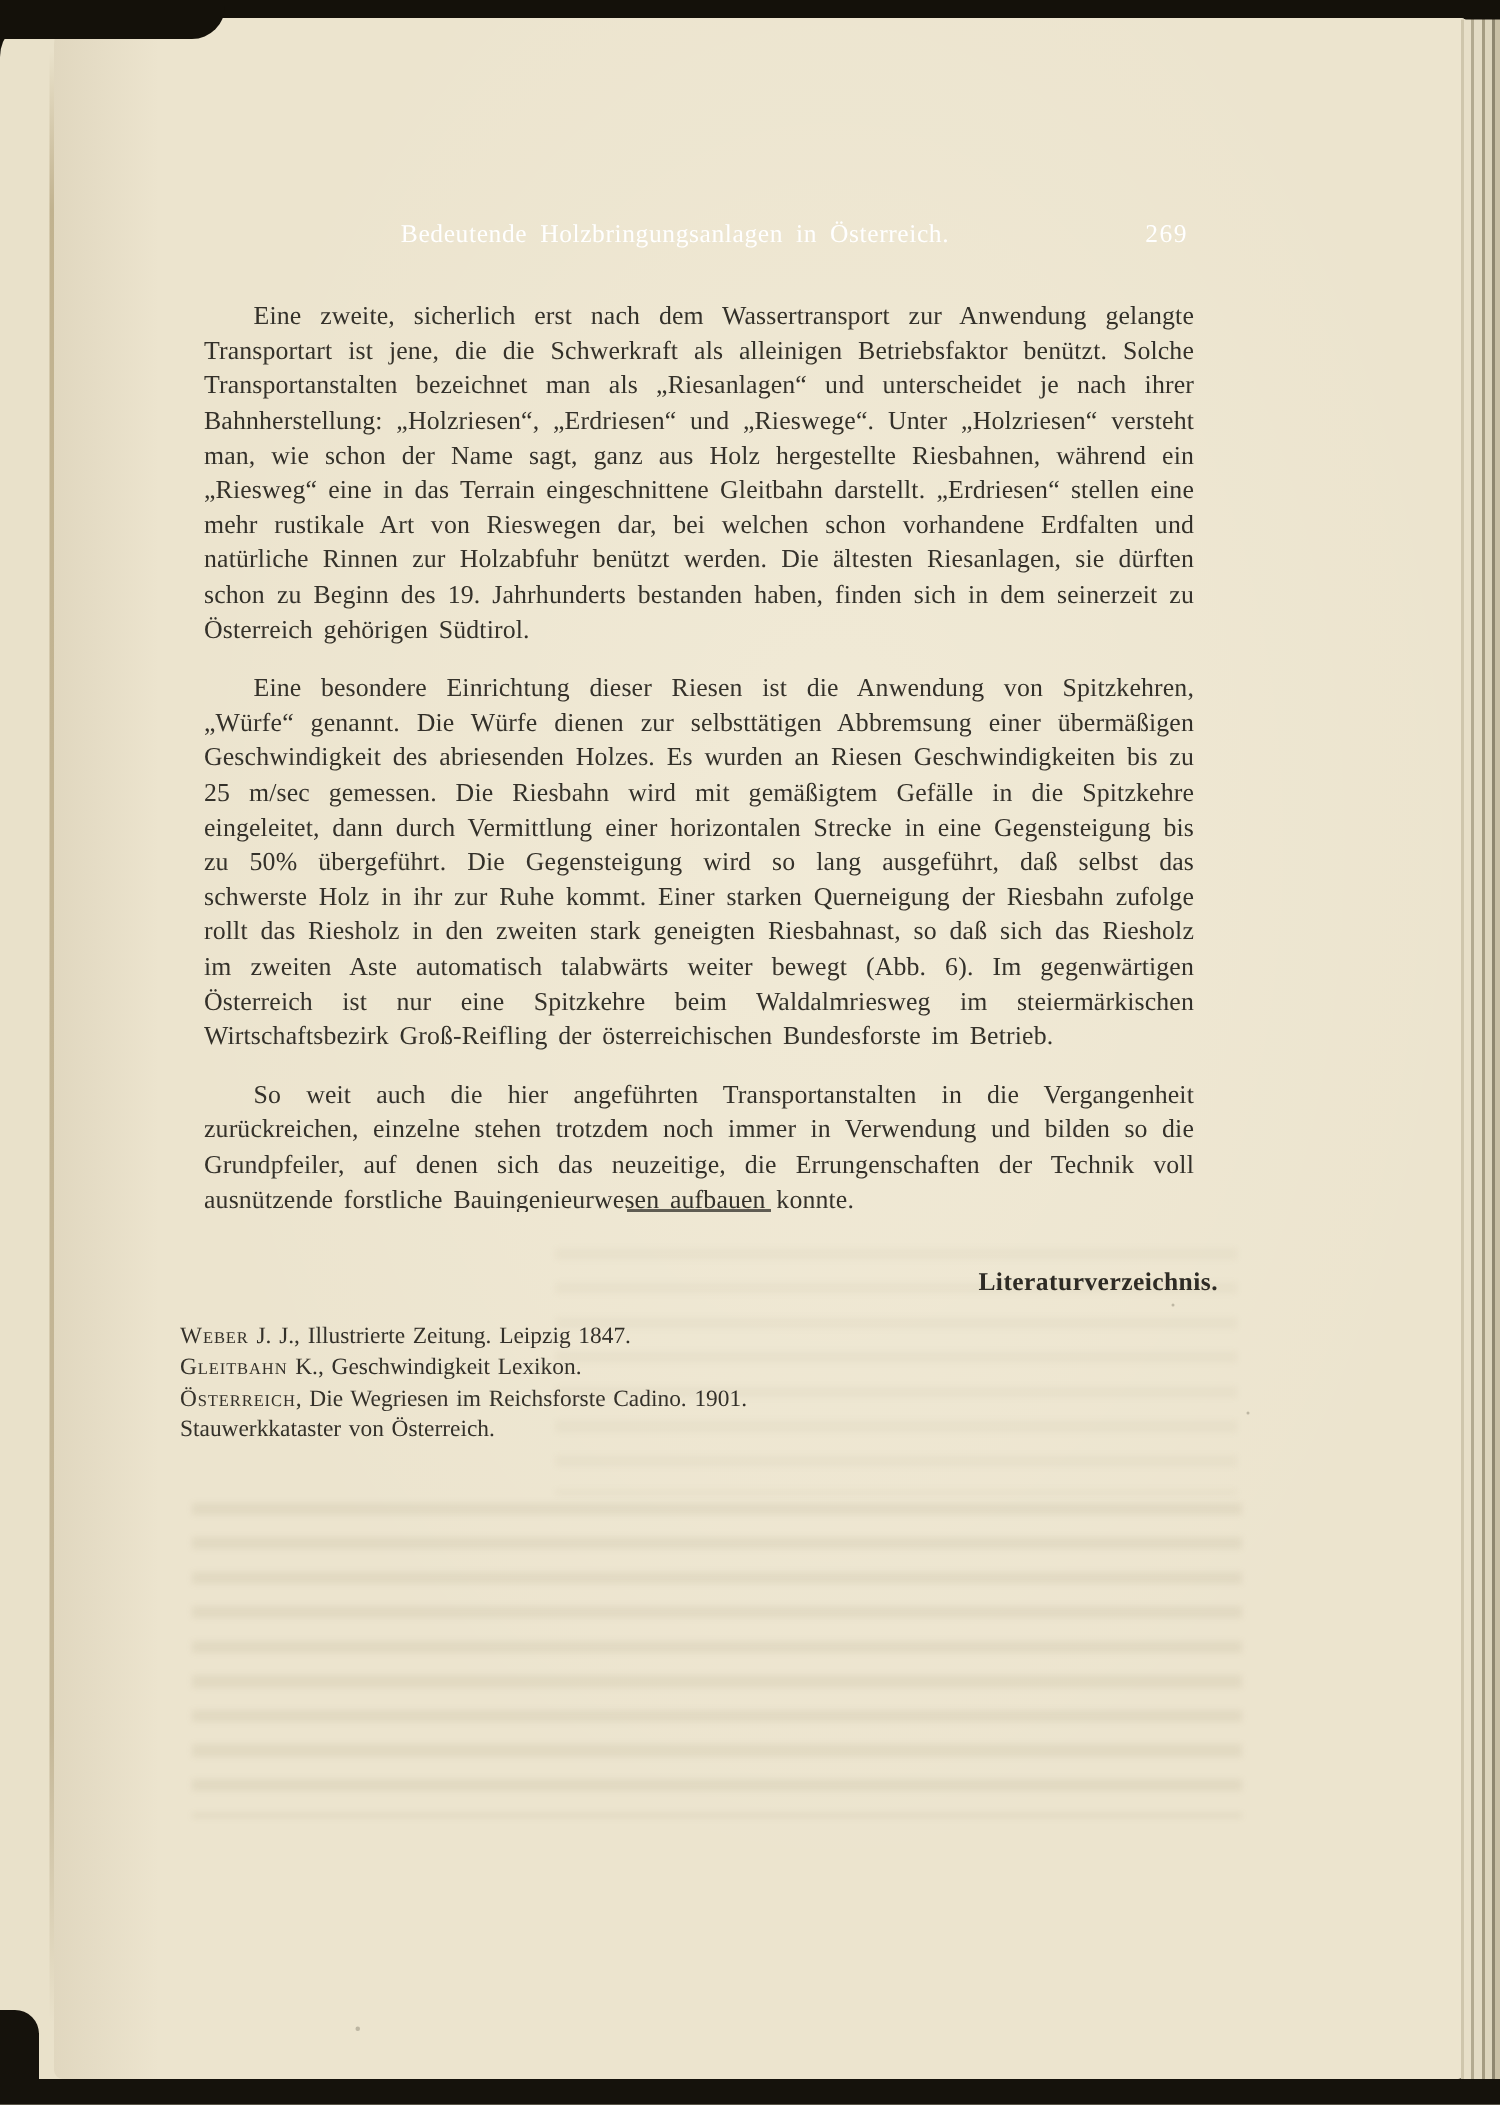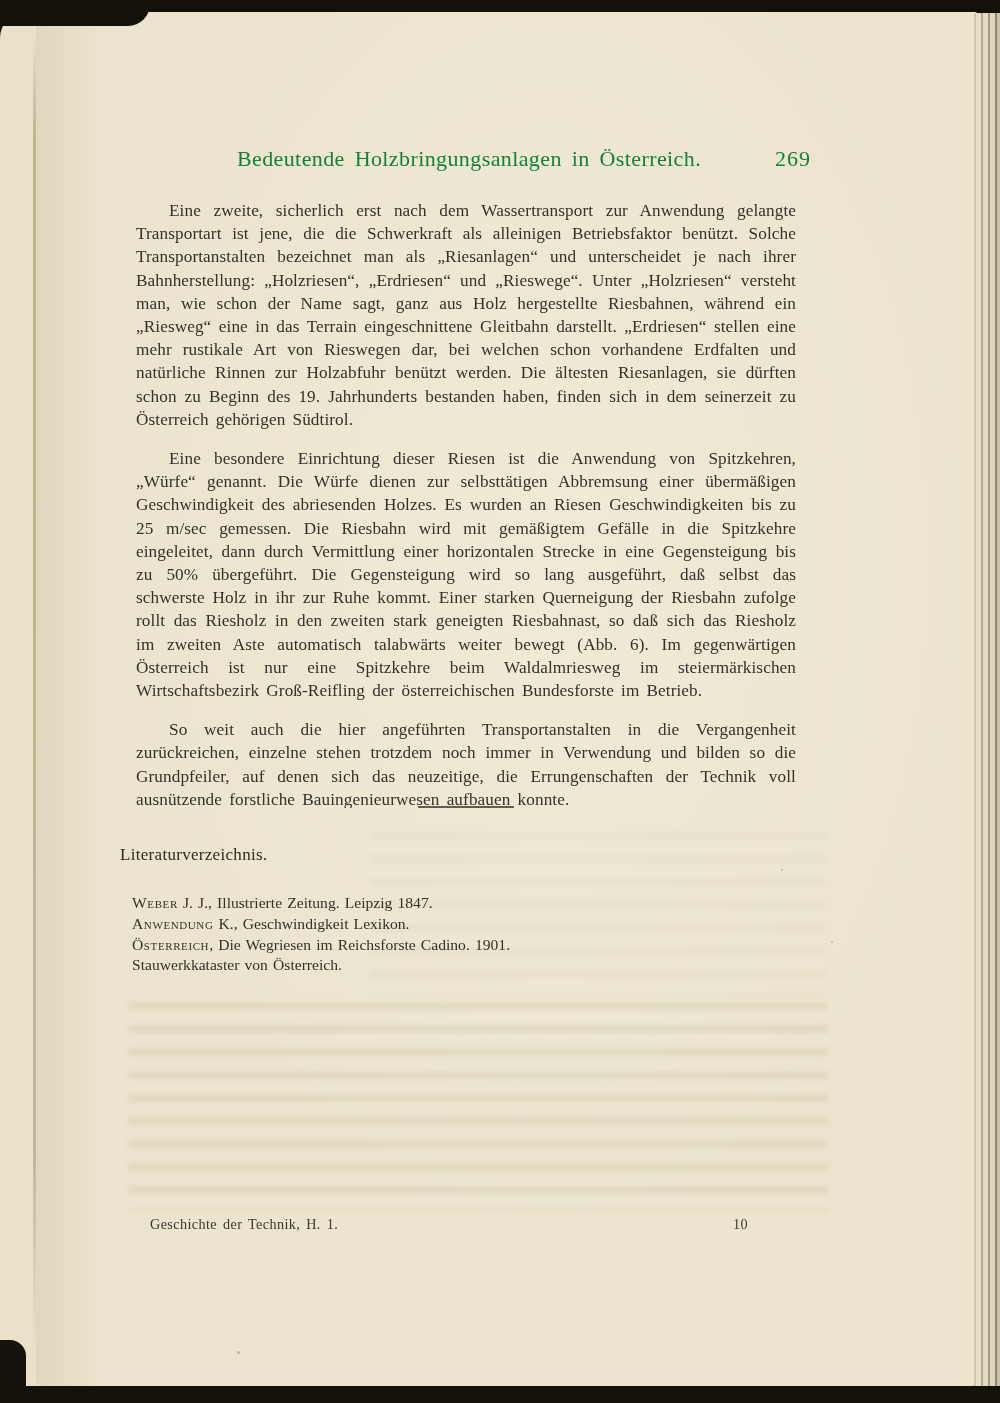--- a/index.html
+++ b/index.html
@@ -49,44 +49,44 @@
       rgba(0,0,0,0) 8px, rgba(0,0,0,0) 23px);
     filter:blur(2.3px);
   }
   .ghost-a{top:1002px;left:128px;width:700px;height:210px;opacity:.6;}
   .ghost-b{top:832px;left:370px;width:455px;height:165px;opacity:.3;}
 
   .speck{position:absolute;border-radius:50%;background:#8d8875;opacity:.5;}
 
   
   .header-row{
-    position:absolute;top:146px;left:123px;width:692px;height:22px;
-    font-size:22px;color:#15803d;letter-spacing:.4px;word-spacing:4px;
+    position:absolute;top:146px;left:104px;width:692px;height:22px;
+    font-size:17px;color:#ffffff;letter-spacing:.4px;word-spacing:4px;
   }
   .header-title{position:absolute;left:0;right:0;text-align:center;}
   .header-pagenum{position:absolute;right:4px;top:0;letter-spacing:1px;}
 
   .body-text{
     position:absolute;top:183px;left:120px;width:692px;height:625px;overflow:hidden;
     font-size:17.2px;line-height:23.2px;color:#34312a;
     text-align:justify;word-spacing:.16em;letter-spacing:.1px;
   }
   .body-text p{margin:16px;text-indent:33px;}
 
   .divider-rule{position:absolute;top:806px;left:418px;width:96px;height:2px;background:#5f5c52;}
 
   .section-heading{
     position:absolute;top:845px;left:120px;width:692px;
-    text-align:left;font-weight:normal;font-size:17px;color:#2e2b25;letter-spacing:.3px;
+    text-align:right;font-weight:bold;font-size:17px;color:#2e2b25;letter-spacing:.3px;
   }
 
   .biblio{
     position:absolute;top:881px;left:120px;width:694px;
     font-size:15.6px;line-height:20.8px;color:#34312a;
-    list-style:none;margin:12px;padding:0;text-align:justify;word-spacing:.08em;
+    list-style:none;margin:0;padding:0;text-align:justify;word-spacing:.08em;
   }
   .biblio li{margin:0;padding-left:34px;text-indent:-34px;}
   .sc{font-variant:small-caps;letter-spacing:.6px;}
 
   .footer-row{
     position:absolute;top:1216px;left:150px;width:598px;
     display:flex;justify-content:space-between;
     font-size:14.2px;color:#3a3731;letter-spacing:.4px;word-spacing:2px;
   }
 </style>
@@ -120,23 +120,19 @@
     <p>Eine zweite, sicherlich erst nach dem Wassertransport zur Anwendung gelangte Transportart ist jene, die die Schwerkraft als alleinigen Betriebsfaktor benützt. Solche Transportanstalten bezeichnet man als „Riesanlagen“ und unterscheidet je nach ihrer Bahnherstellung: „Holzriesen“, „Erdriesen“ und „Rieswege“. Unter „Holzriesen“ versteht man, wie schon der Name sagt, ganz aus Holz hergestellte Riesbahnen, während ein „Riesweg“ eine in das Terrain eingeschnittene Gleitbahn darstellt. „Erdriesen“ stellen eine mehr rustikale Art von Rieswegen dar, bei welchen schon vorhandene Erdfalten und natürliche Rinnen zur Holzabfuhr benützt werden. Die ältesten Riesanlagen, sie dürften schon zu Beginn des 19. Jahrhunderts bestanden haben, finden sich in dem seinerzeit zu Österreich gehörigen Südtirol.</p>
     <p>Eine besondere Einrichtung dieser Riesen ist die Anwendung von Spitzkehren, „Würfe“ genannt. Die Würfe dienen zur selbsttätigen Abbremsung einer übermäßigen Geschwindigkeit des abriesenden Holzes. Es wurden an Riesen Geschwindigkeiten bis zu 25 m/sec gemessen. Die Riesbahn wird mit gemäßigtem Gefälle in die Spitzkehre eingeleitet, dann durch Vermittlung einer horizontalen Strecke in eine Gegensteigung bis zu 50% übergeführt. Die Gegensteigung wird so lang ausgeführt, daß selbst das schwerste Holz in ihr zur Ruhe kommt. Einer starken Querneigung der Riesbahn zufolge rollt das Riesholz in den zweiten stark geneigten Riesbahnast, so daß sich das Riesholz im zweiten Aste automatisch talabwärts weiter bewegt (Abb. 6). Im gegenwärtigen Österreich ist nur eine Spitzkehre beim Waldalmriesweg im steiermärkischen Wirtschaftsbezirk Groß-Reifling der österreichischen Bundesforste im Betrieb.</p>
     <p>So weit auch die hier angeführten Transportanstalten in die Vergangenheit zurückreichen, einzelne stehen trotzdem noch immer in Verwendung und bilden so die Grundpfeiler, auf denen sich das neuzeitige, die Errungenschaften der Technik voll ausnützende forstliche Bauingenieurwesen aufbauen konnte.</p>
   </div>
 
   <div class="divider-rule"></div>
 
   <div class="section-heading">Literaturverzeichnis.</div>
   <ul class="biblio">
     <li><span class="sc">Weber</span><span> J. J., Illustrierte Zeitung. Leipzig 1847.</span></li>
-    <li><span class="sc">Anwendung</span><span> K., Geschwindigkeit Lexikon.</span></li>
+    <li><span class="sc">Gleitbahn</span><span> K., Geschwindigkeit Lexikon.</span></li>
     <li><span class="sc">Österreich</span><span>, Die Wegriesen im Reichsforste Cadino. 1901.</span></li>
     <li><span class="sc"></span><span>Stauwerkkataster von Österreich.</span></li>
   </ul>
 
-  <div class="footer-row">
-    <span>Geschichte der Technik, H. 1.</span>
-    <span>10</span>
-  </div>
 
 </div>
 
 </body></html>

